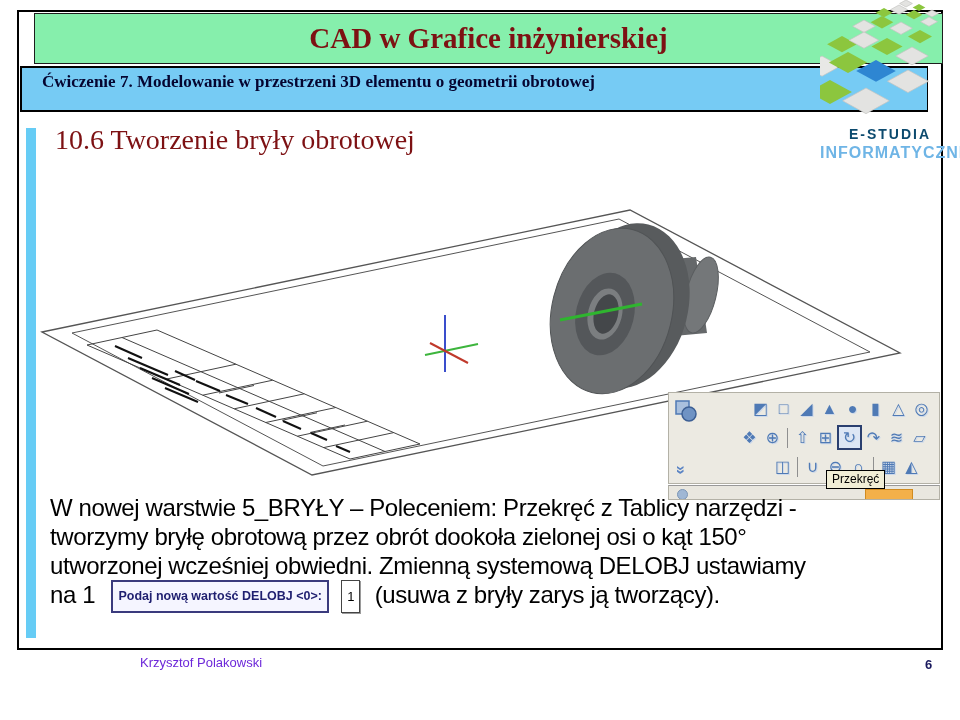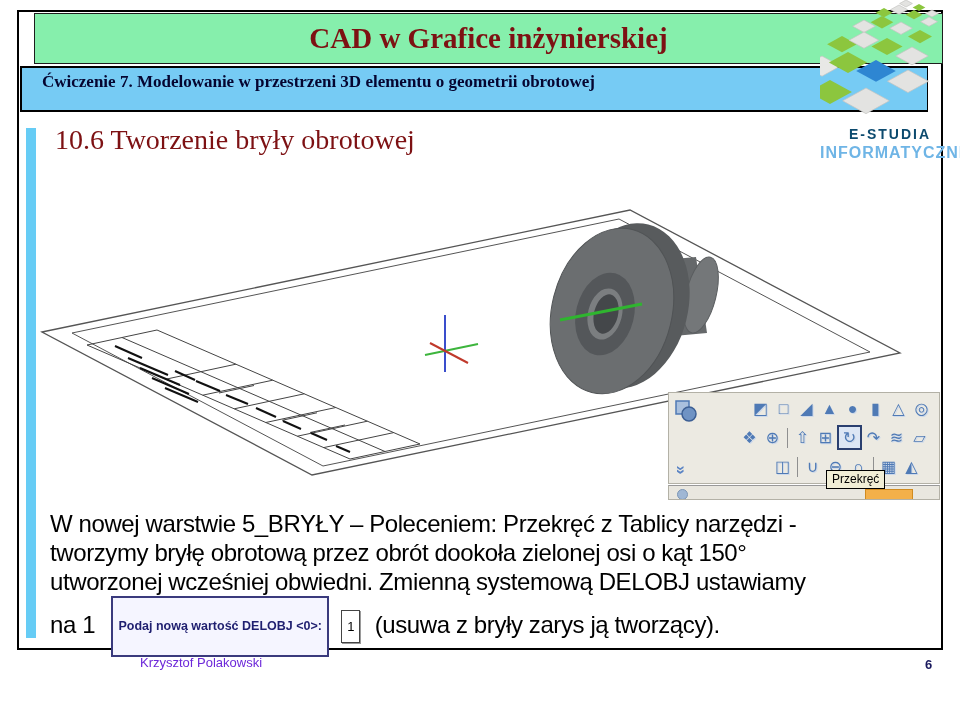--- a/index.html
+++ b/index.html
@@ -55,25 +55,25 @@
     background:#e9e7df;border:1px solid #b3b1a6;border-top:1px solid #999;
     box-sizing:border-box;z-index:3;overflow:hidden;}
   .strip-circle{position:absolute;left:8px;top:3px;width:9px;height:9px;
     border-radius:50%;background:#9fb7d4;border:1px solid #7c96b5;}
   .strip-orange{position:absolute;left:196px;top:3px;width:46px;height:10px;
     background:#f3b04a;border:1px solid #d08b20;}
   .tooltip{position:absolute;left:826px;top:470px;background:#f1eed6;
     border:1px solid #000;font-size:12px;padding:1px 5px 2px 5px;color:#000;z-index:5;}
   
   .paragraph{position:absolute;left:50px;top:493px;width:885px;z-index:4;
-    font-size:24px;letter-spacing:-0.4px;color:#000;line-height:29px;margin-top:16px;}
+    font-size:24px;letter-spacing:-0.4px;color:#000;line-height:29px;}
   .para-line{white-space:nowrap;}
   .delobj-prompt{display:inline-block;border:2px solid #3a3a7d;background:#f5f5ff;
     color:#1f1f70;font-size:12.5px;font-weight:bold;letter-spacing:0;
-    padding:14px 5px;margin:0 6px 0 10px;vertical-align:middle;}
+    padding:0 5px;margin:0 6px 0 10px;vertical-align:middle;}
   .delobj-value{display:inline-block;border:1px solid #444;background:#fff;
     color:#000;font-size:13px;letter-spacing:0;padding:1px 5px;margin-right:8px;
     vertical-align:middle;box-shadow:1px 1px 0 #9a9a9a;}
   
   .footer-author{position:absolute;left:140px;top:655px;font-size:13px;color:#6d28d9;z-index:2;}
   .page-number{position:absolute;left:925px;top:657px;font-size:13px;font-weight:bold;
     color:#1a1a5e;z-index:2;}
 </style>
 </head>
 <body>

